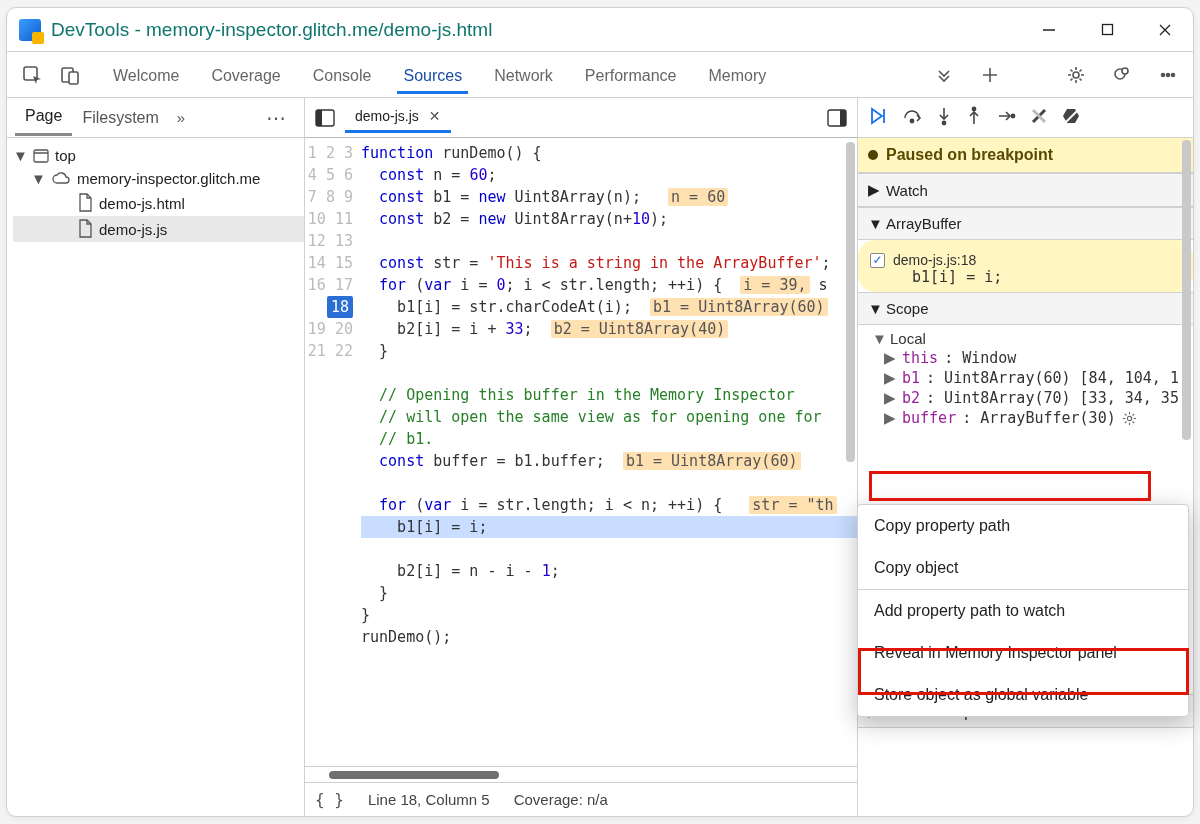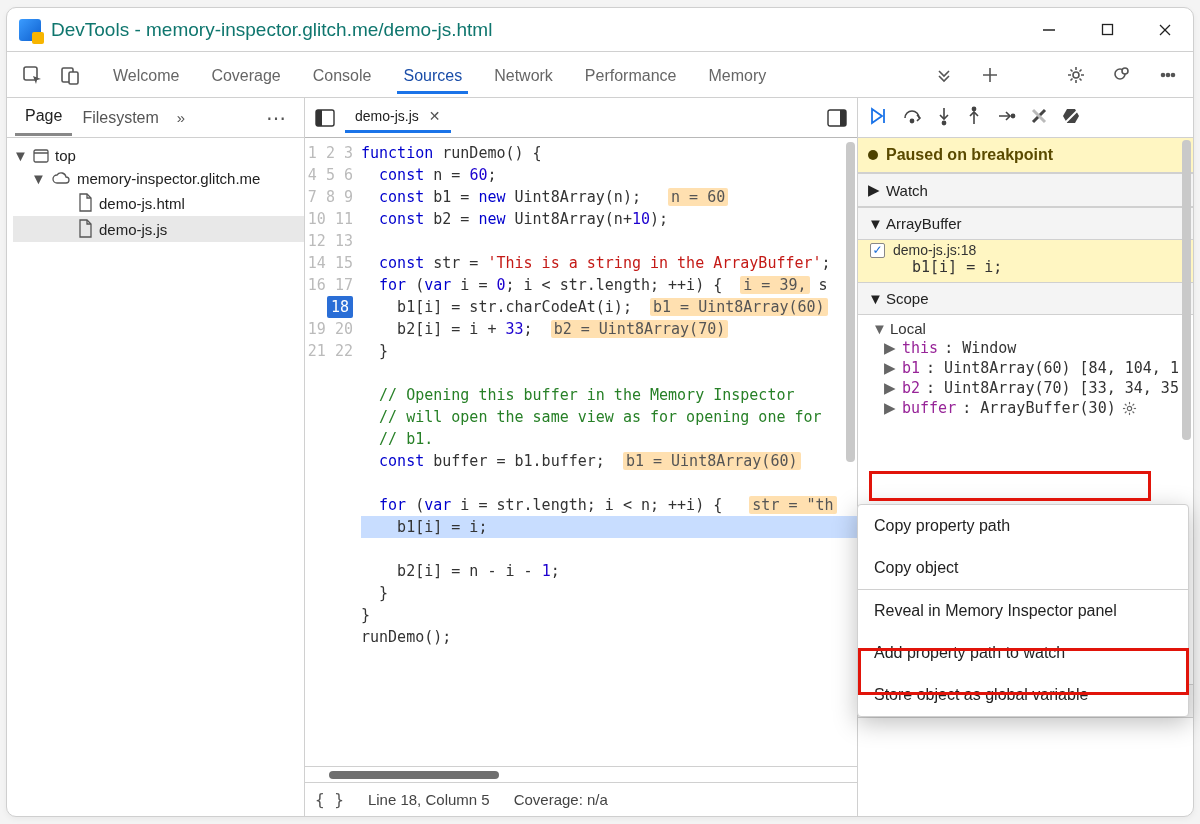--- a/index.html
+++ b/index.html
@@ -104,21 +104,21 @@
   .right{width:335px;position:relative;}
   .dbgtools{display:flex;align-items:center;gap:14px;height:40px;padding:0 10px;border-bottom:1px solid var(--border);}
   .dbgtools svg{stroke:#444;stroke-width:1.6;fill:none;}
   .paused{background:var(--hl-yellow);padding:8px 10px;font-size:16px;color:#5a4a00;border-bottom:1px solid var(--border);
     display:flex;align-items:center;gap:8px;}
   .paused .dot{width:10px;height:10px;border-radius:50%;background:#4d4200;}
   .section-head{display:flex;align-items:center;gap:6px;padding:7px 10px;border-top:1px solid var(--border);
     border-bottom:1px solid var(--border);font-size:15px;background:#f4f4f4;color:#222;}
   .section-head .caret{width:12px;}
   .section-body{padding:4px 0 6px 10px;font-size:15px;}
-  .bp-item{background:var(--hl-yellow);padding:2px 10px 6px 12px;}
+  .bp-item{background:var(--hl-yellow);padding:12px 10px 6px 12px;border-radius:17px;}
   .mono{font-family:Consolas,Menlo,monospace;font-size:15px;}
   .scope-row{display:flex;gap:6px;align-items:center;padding:1px 0 1px 16px;white-space:nowrap;overflow:hidden;}
   .scope-row .k{color:var(--purple);font-family:Consolas,Menlo,monospace;}
   .scope-row .v{color:#333;font-family:Consolas,Menlo,monospace;}
   .scope-row .caret{color:#666;width:12px;}
   .right .vscroll{position:absolute;top:42px;right:0;width:13px;bottom:0;}
   .right .vscroll .thumb{position:absolute;top:0;left:2px;width:9px;height:300px;background:#c9c9c9;border-radius:4px;}
   
   .ctxmenu{position:absolute;left:857px;top:504px;width:332px;background:#fff;
     border:1px solid var(--border);box-shadow:0 6px 24px rgba(0,0,0,0.25);border-radius:4px;z-index:10;}
@@ -309,21 +309,21 @@
 22
 </div>
 <div class="code"><span class="kw">function</span> runDemo() {
   <span class="kw">const</span> n = <span class="num">60</span>;
   <span class="kw">const</span> b1 = <span class="kw">new</span> Uint8Array(n);   <span class="hint">n = 60</span>
   <span class="kw">const</span> b2 = <span class="kw">new</span> Uint8Array(n+<span class="num">10</span>);
 
   <span class="kw">const</span> str = <span class="str">'This is a string in the ArrayBuffer'</span>;
   <span class="kw">for</span> (<span class="kw">var</span> i = <span class="num">0</span>; i &lt; str.length; ++i) {  <span class="hint">i = 39,</span> s
     b1[i] = str.charCodeAt(i);  <span class="hint">b1 = Uint8Array(60)</span>
-    b2[i] = i + <span class="num">33</span>;  <span class="hint">b2 = Uint8Array(70)</span>
+    b2[i] = i + <span class="num">33</span>;  <span class="hint">b2 = Uint8Array(40)</span>
   }
 
   <span class="cm">// Opening this buffer in the Memory Inspector</span>
   <span class="cm">// will open the same view as for opening one for</span>
   <span class="cm">// b1.</span>
   <span class="kw">const</span> buffer = b1.buffer;  <span class="hint">b1 = Uint8Array(60)</span>
 
   <span class="kw">for</span> (<span class="kw">var</span> i = str.length; i &lt; n; ++i) {   <span class="hint">str = "th</span>
 <span class="bpline">    b1[i] = i;</span>
     b2[i] = n - i - <span class="num">1</span>;
@@ -462,19 +462,19 @@
         </div>
     </div>
 
   </div>
 </div>
 
 <div class="ctxmenu">
   <div class="ctxitem">Copy property path</div>
   <div class="ctxitem">Copy object</div>
   <div class="ctxsep"></div>
+  <div class="ctxitem">Add property path to watch</div>
   <div class="ctxitem">Reveal in Memory Inspector panel</div>
-  <div class="ctxitem">Add property path to watch</div>
   <div class="ctxitem">Store object as global variable</div>
 </div>
 
 <div class="redbox a"></div>
 <div class="redbox b"></div>
 
 </body></html>

